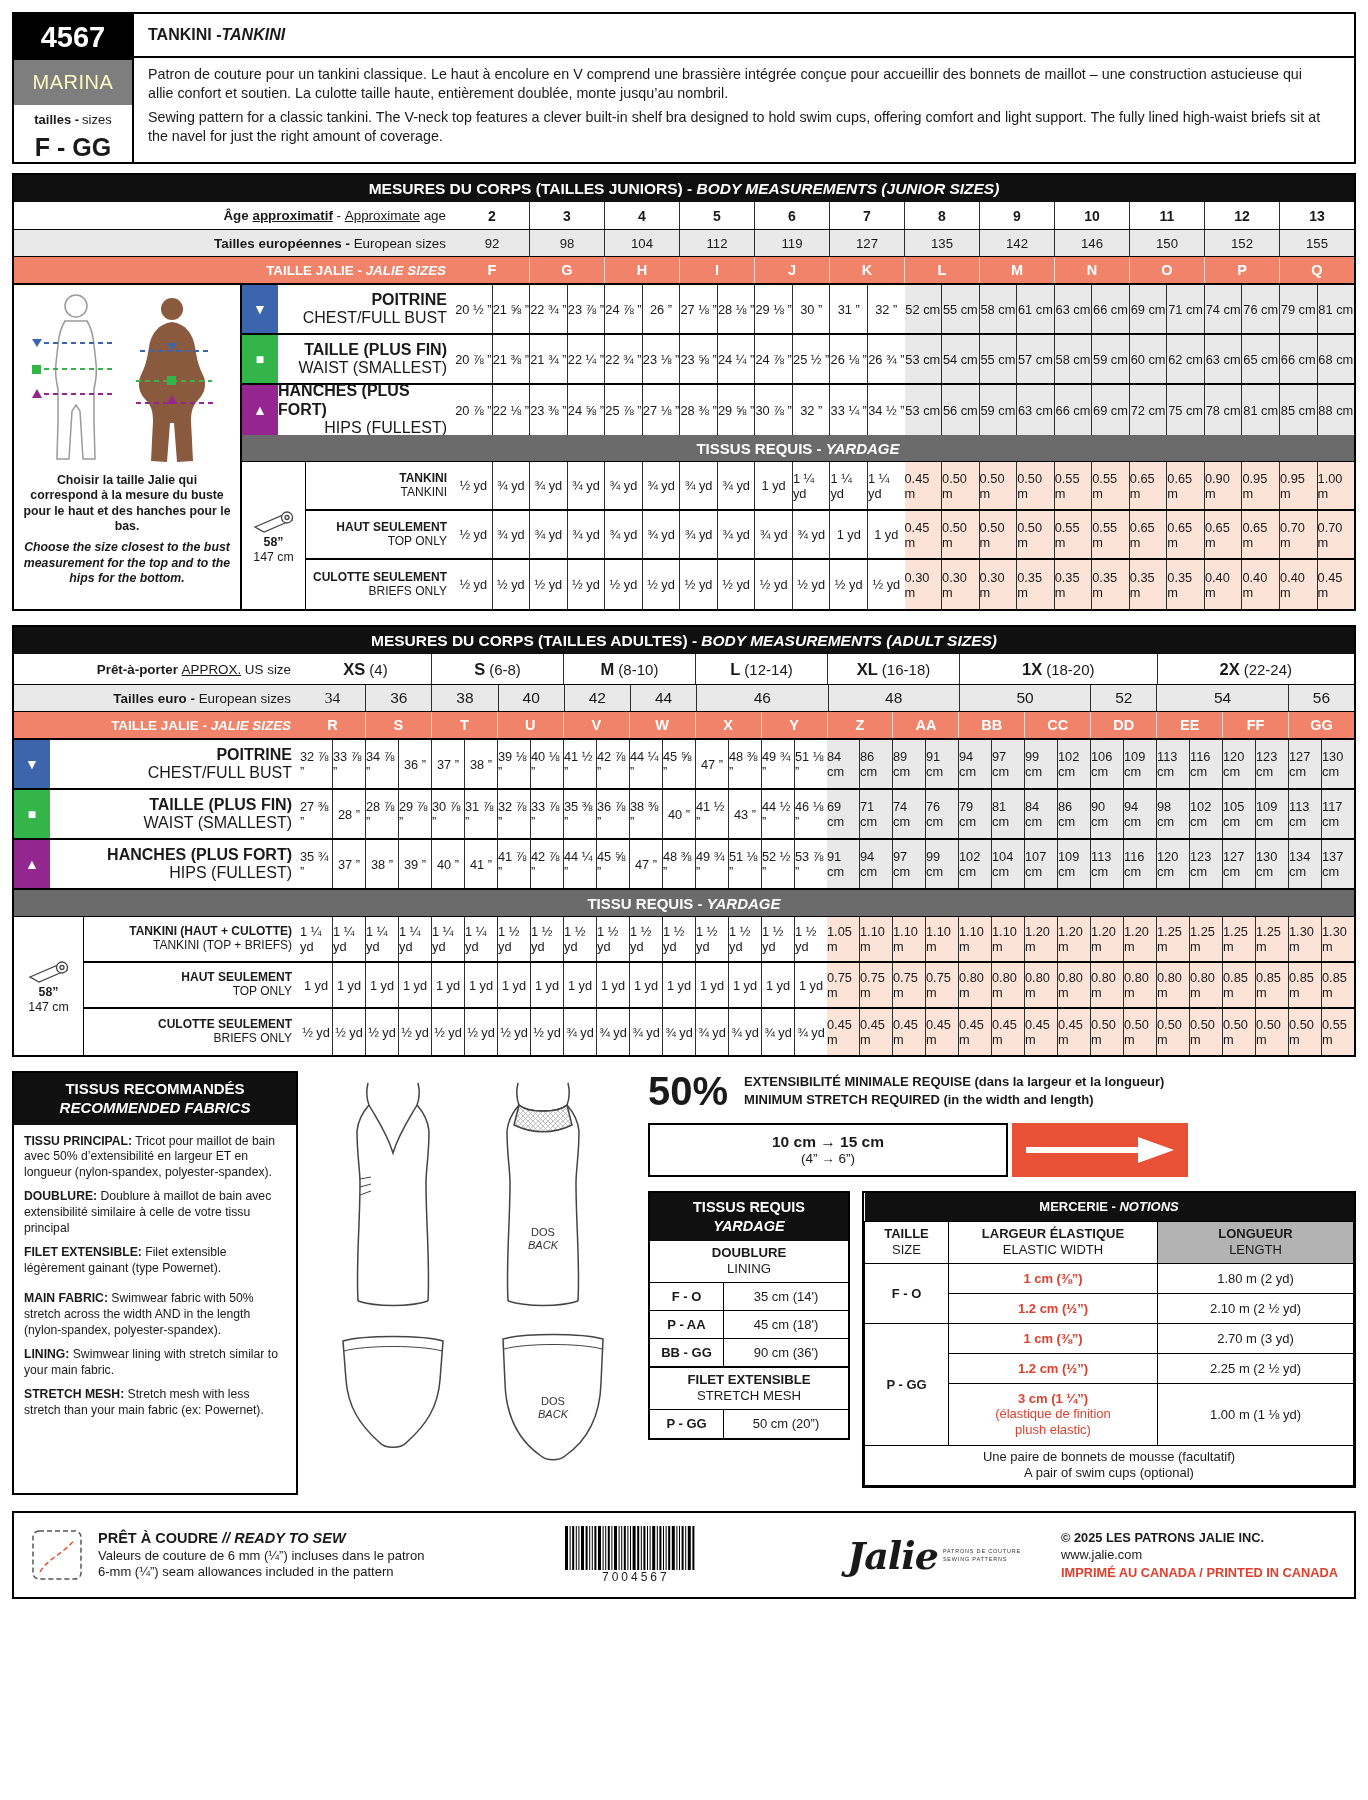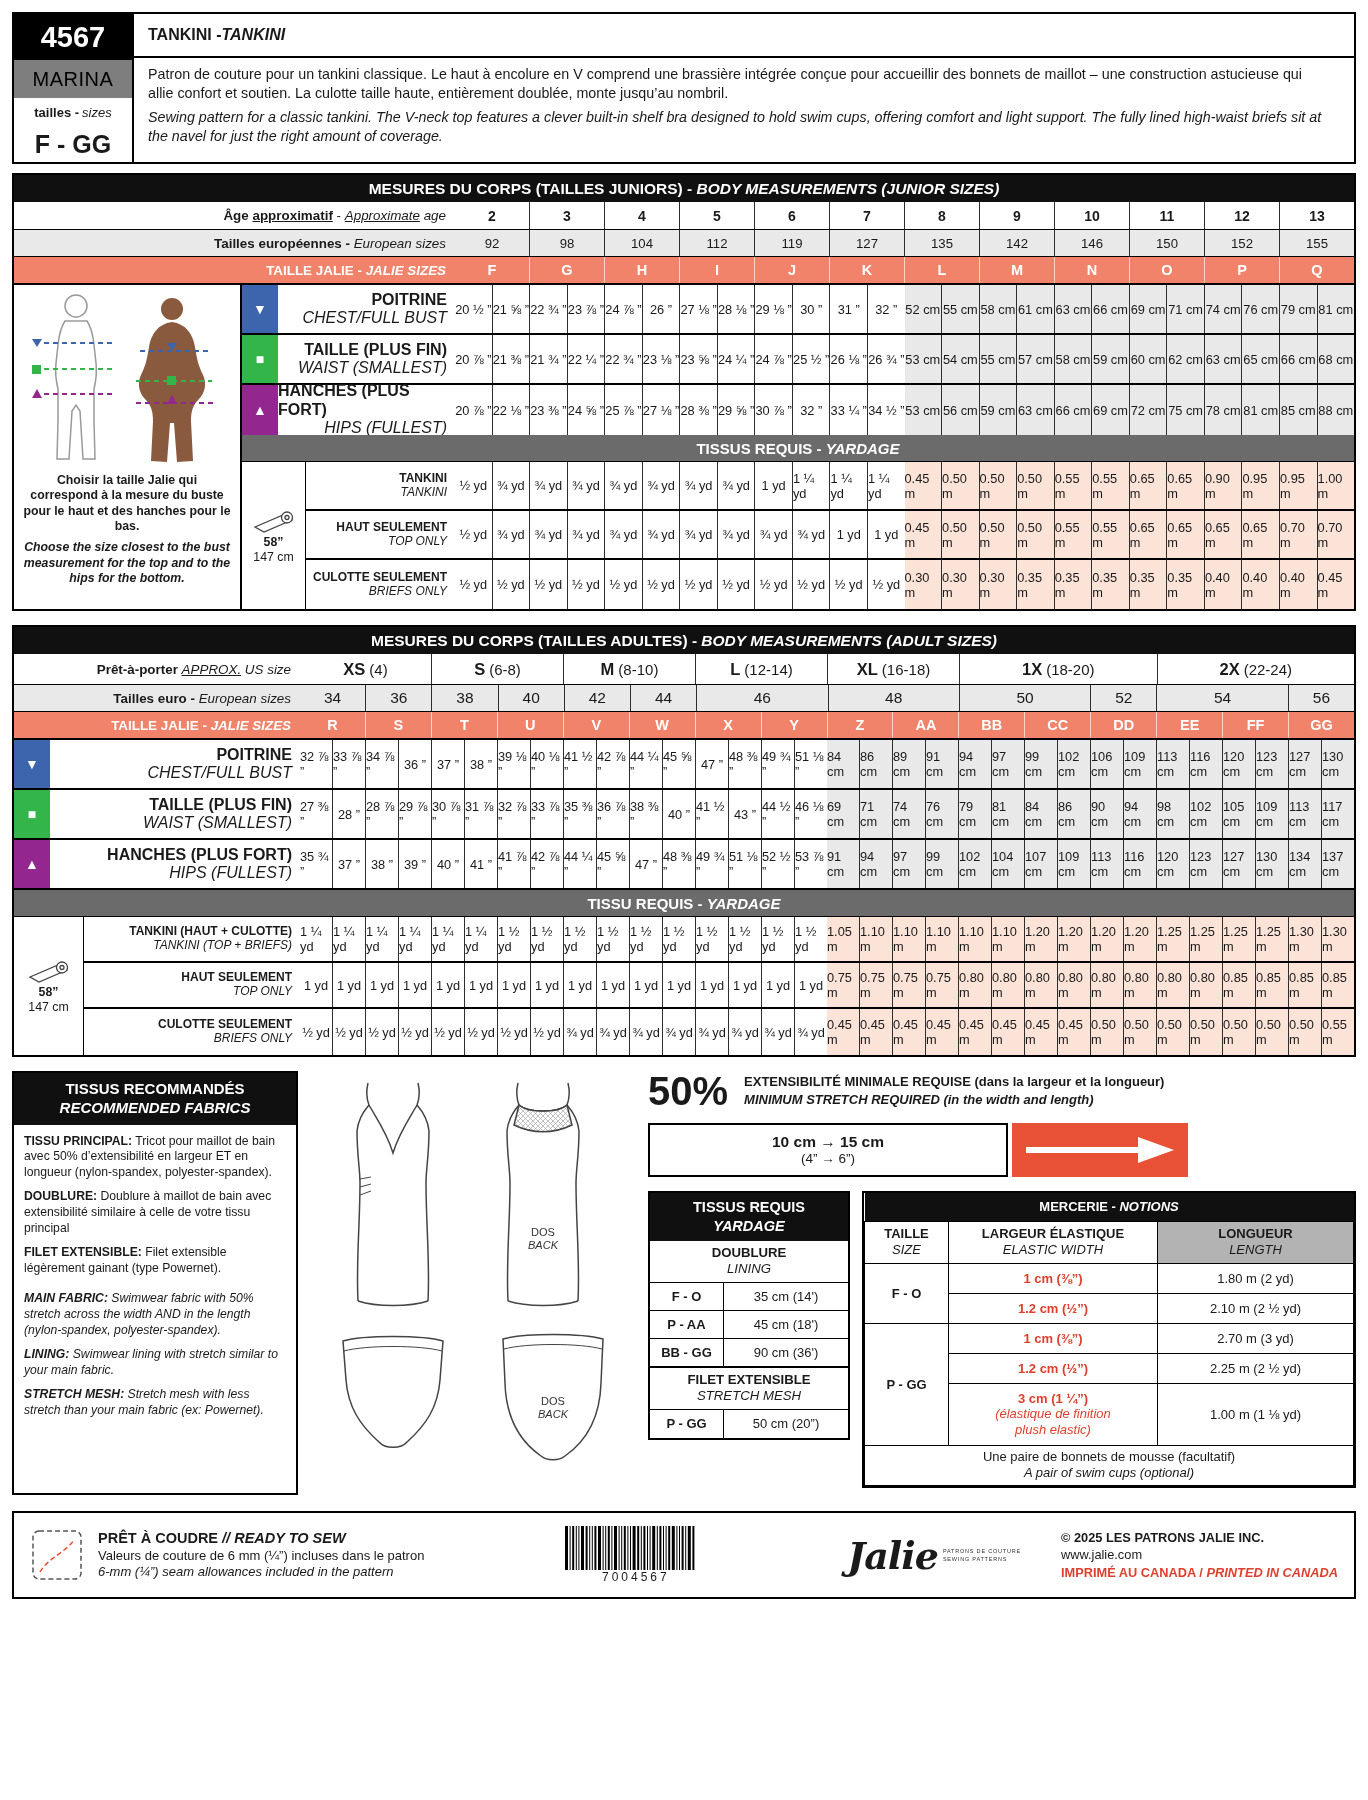--- a/index.html
+++ b/index.html
@@ -1,23 +1,23 @@
 <!DOCTYPE html>
 <html><head>
 <meta charset="utf-8">
 <style>
   *{box-sizing:border-box;margin:0;padding:0}
   body{width:1368px;height:1800px;background:#fff;font-family:"Liberation Sans",sans-serif;color:#1a1a1a;padding:12px;position:relative}
-  .b{font-weight:bold}.i{font-style:italic}.bi{font-weight:bold;font-style:italic}.u{text-decoration:underline}
+  .b{font-weight:bold}.i{}.bi{font-weight:bold;font-style:italic}.u{text-decoration:underline}
   .red{color:#df3f2c}
   
   .hdr{display:flex;border:2px solid #000;height:152px;margin-bottom:9px}
   .hdr-left{width:120px;border-right:2px solid #000;display:flex;flex-direction:column}
   .hdr-num{background:#000;color:#fff;height:46px;display:flex;align-items:center;justify-content:center;font-size:29px;font-weight:bold}
-  .hdr-name{background:#7e7e7e;color:#000000;height:38px;display:flex;align-items:center;justify-content:center;font-size:20px;letter-spacing:.5px}
+  .hdr-name{background:#7e7e7e;color:#fef9c3;height:45px;display:flex;align-items:center;justify-content:center;font-size:20px;letter-spacing:.5px}
   .hdr-sz{height:28px;display:flex;align-items:center;justify-content:center;font-size:13px;gap:3px}
   .hdr-rng{flex:1;display:flex;align-items:center;justify-content:center;font-size:25px;font-weight:bold}
   .hdr-right{flex:1;display:flex;flex-direction:column}
   .hdr-title{height:44px;border-bottom:2px solid #000;display:flex;align-items:center;padding-left:14px;font-size:16px}
   .hdr-desc{padding:7px 24px 0 14px;font-size:14.3px;line-height:1.32}
   .hdr-desc p{margin-bottom:5px}
   
   .sztbl{border:2px solid #000;margin-bottom:14px}
   .t-title{height:27px;background:#101010;color:#fff;text-align:center;line-height:27px;font-size:15.5px}
   .hrow{display:flex;border-top:1px solid #000;height:27px;align-items:stretch}
@@ -483,21 +483,21 @@
         </div>
         <div class="cell us" style="flex-grow: 3;">
           <span class="us-b">2X</span>
           <span>(22-24)</span>
         </div>
       </div>
   </div>
   <div class="hrow grey">
     <div class="hlabel"><span class="b">Tailles euro - </span><span class="i">European sizes</span></div>
     <div class="hcells" id="ad-euro">
-        <div class="cell eu" style="flex-grow: 1;">34</div>
+        <div class="cell eu" style="flex-grow: 1; font-family: Liberation Serif, serif;">34</div>
         <div class="cell eu" style="flex-grow: 1;">36</div>
         <div class="cell eu" style="flex-grow: 1;">38</div>
         <div class="cell eu" style="flex-grow: 1;">40</div>
         <div class="cell eu" style="flex-grow: 1;">42</div>
         <div class="cell eu" style="flex-grow: 1;">44</div>
         <div class="cell eu" style="flex-grow: 2;">46</div>
         <div class="cell eu" style="flex-grow: 2;">48</div>
         <div class="cell eu" style="flex-grow: 2;">50</div>
         <div class="cell eu" style="flex-grow: 1;">52</div>
         <div class="cell eu" style="flex-grow: 2;">54</div>

